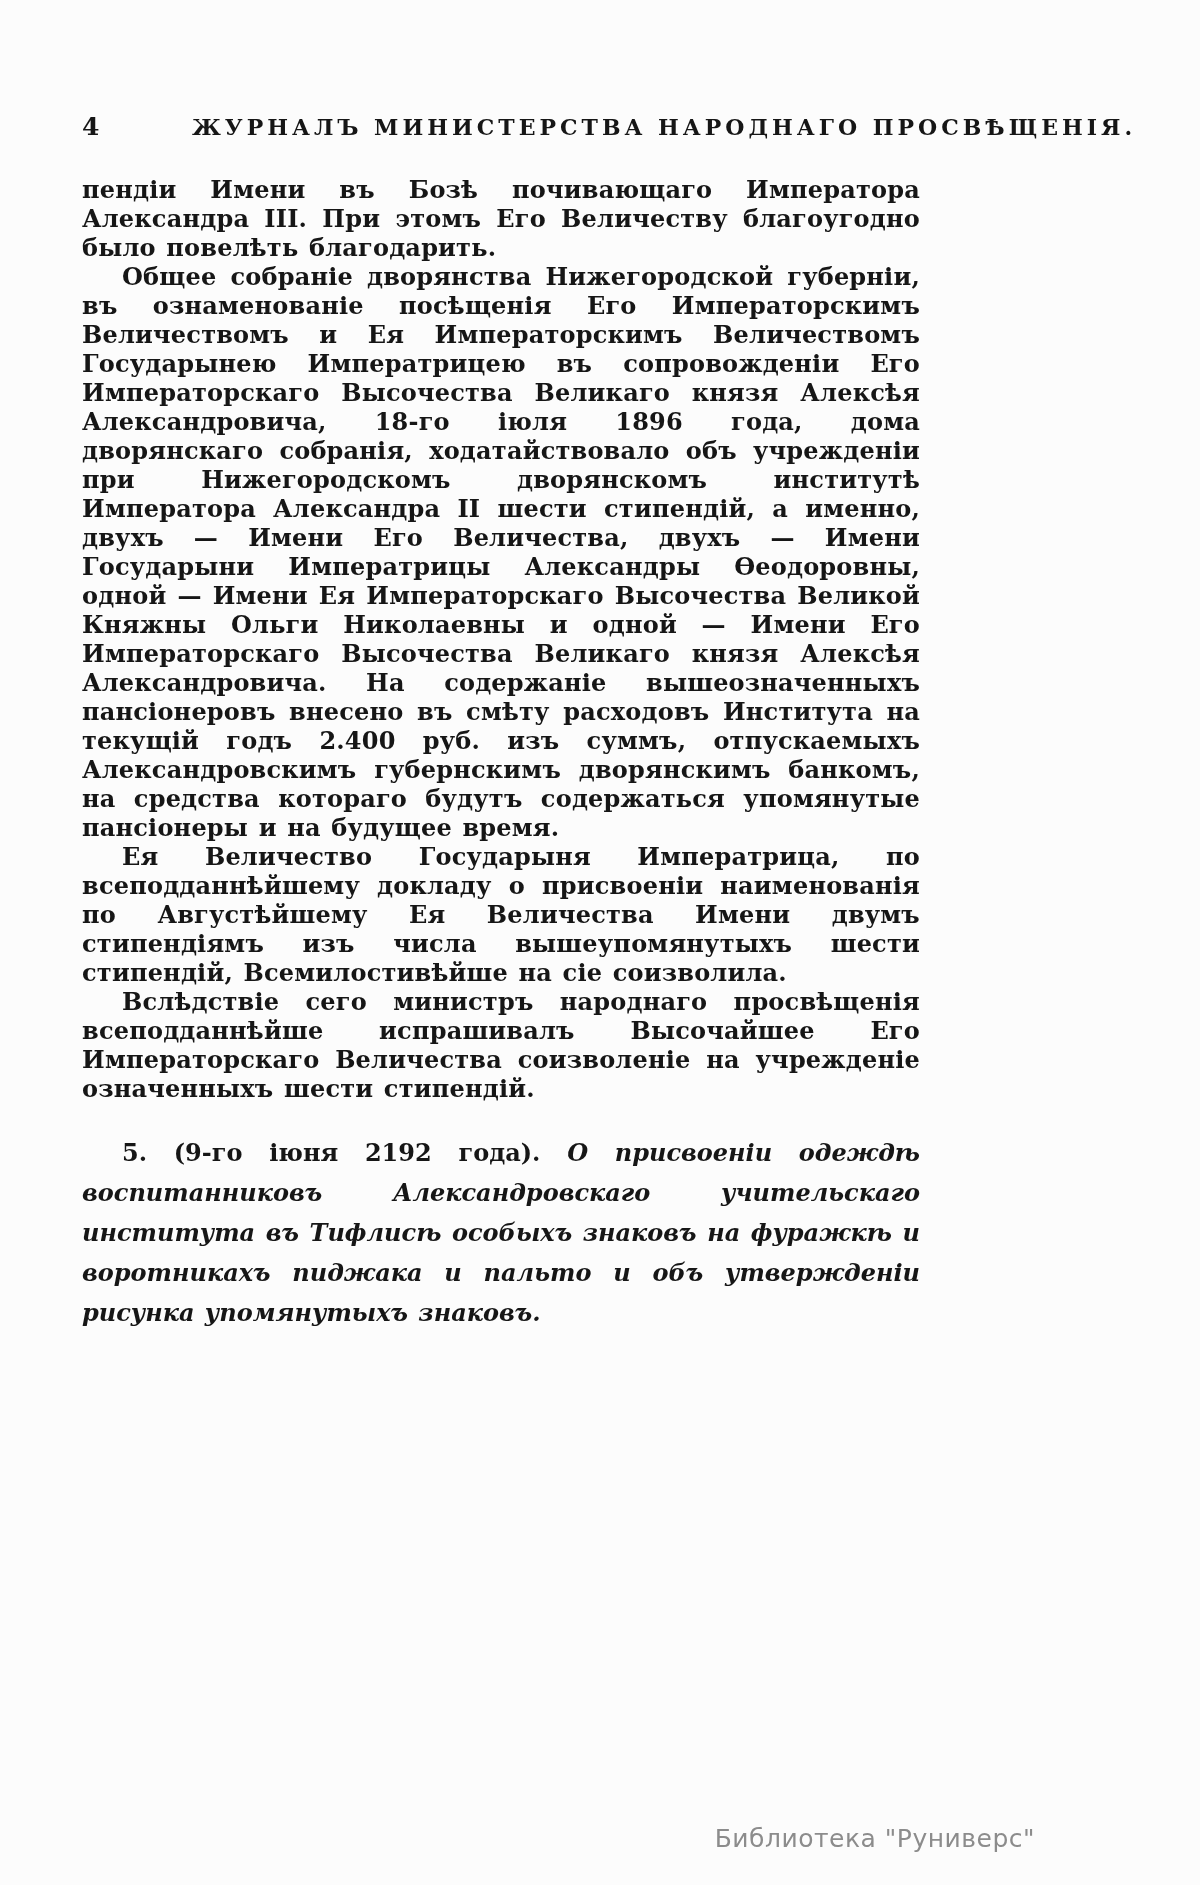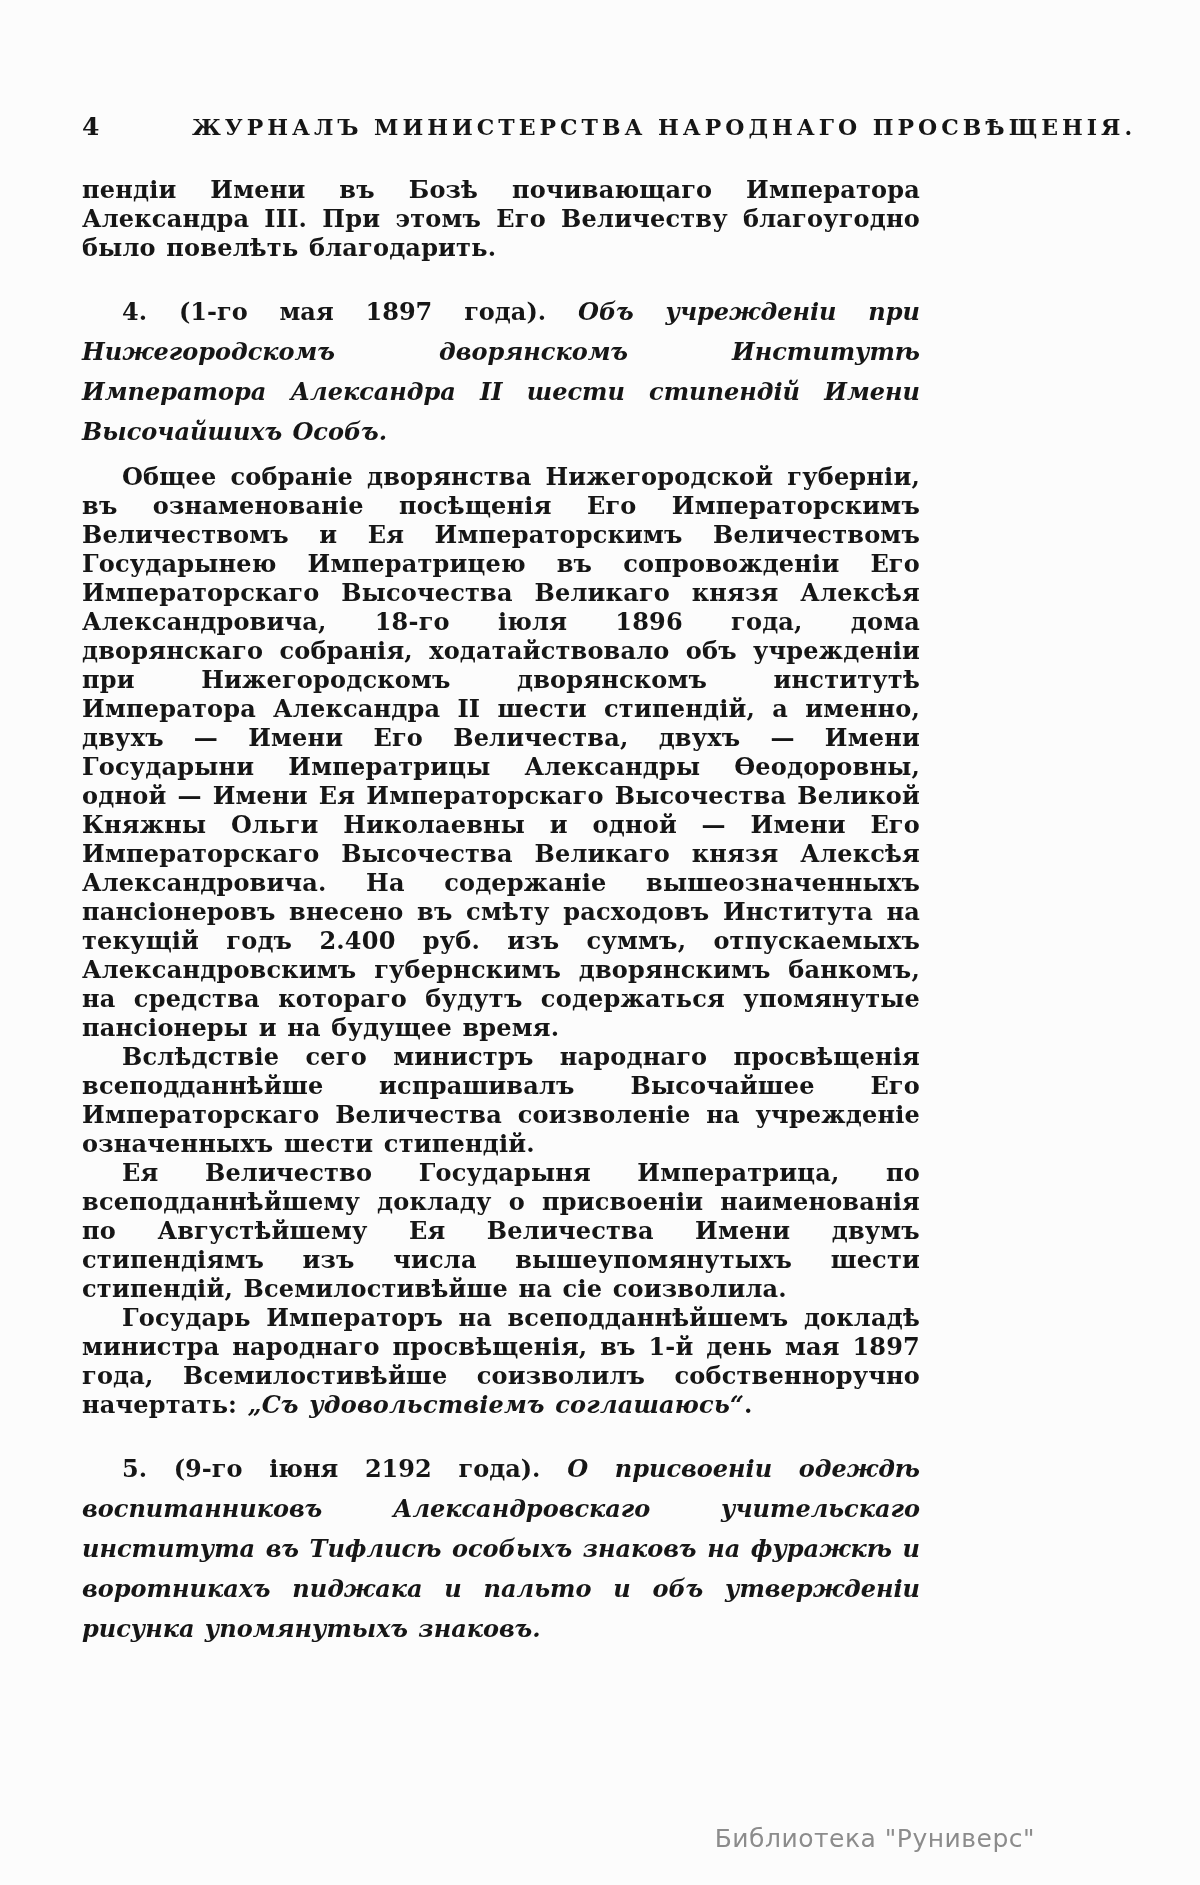--- a/index.html
+++ b/index.html
@@ -82,28 +82,26 @@
 <div class="page">
   <div class="content">
 
     <div class="running-head">
       <div class="page-num">4</div>
       <div class="journal-title">ЖУРНАЛЪ МИНИСТЕРСТВА НАРОДНАГО ПРОСВѢЩЕНІЯ.</div>
     </div>
 
     <p class="body-par no-indent"><span>пендіи Имени въ Бозѣ почивающаго Императора Александра III. При этомъ Его Величеству благоугодно было повелѣть благодарить.</span></p>
 
-    <p class="entry-heading"><span>4. (1-го мая 1897 года).</span> <span class="it">Объ учрежденіи при Нижегородскомъ дворянскомъ Институтѣ Императора Александра II шести стипендій Имени Высочайшихъ Особъ.</span></p>
 
     <p class="body-par indent"><span>Общее собраніе дворянства Нижегородской губерніи, въ ознаменованіе посѣщенія Его Императорскимъ Величествомъ и Ея Императорскимъ Величествомъ Государынею Императрицею въ сопровожденіи Его Императорскаго Высочества Великаго князя Алексѣя Александровича, 18-го іюля 1896 года, дома дворянскаго собранія, ходатайствовало объ учрежденіи при Нижегородскомъ дворянскомъ институтѣ Императора Александра II шести стипендій, а именно, двухъ — Имени Его Величества, двухъ — Имени Государыни Императрицы Александры Ѳеодоровны, одной — Имени Ея Императорскаго Высочества Великой Княжны Ольги Николаевны и одной — Имени Его Императорскаго Высочества Великаго князя Алексѣя Александровича. На содержаніе вышеозначенныхъ пансіонеровъ внесено въ смѣту расходовъ Института на текущій годъ 2.400 руб. изъ суммъ, отпускаемыхъ Александровскимъ губернскимъ дворянскимъ банкомъ, на средства котораго будутъ содержаться упомянутые пансіонеры и на будущее время.</span></p>
 
+    <p class="body-par indent"><span>Ея Величество Государыня Императрица, по всеподданнѣйшему докладу о присвоеніи наименованія по Августѣйшему Ея Величества Имени двумъ стипендіямъ изъ числа вышеупомянутыхъ шести стипендій, Всемилостивѣйше на сіе соизволила.</span></p>
+
     <p class="body-par indent"><span>Вслѣдствіе сего министръ народнаго просвѣщенія всеподданнѣйше испрашивалъ Высочайшее Его Императорскаго Величества соизволеніе на учрежденіе означенныхъ шести стипендій.</span></p>
 
-    <p class="body-par indent"><span>Ея Величество Государыня Императрица, по всеподданнѣйшему докладу о присвоеніи наименованія по Августѣйшему Ея Величества Имени двумъ стипендіямъ изъ числа вышеупомянутыхъ шести стипендій, Всемилостивѣйше на сіе соизволила.</span></p>
-
-    <p class="body-par indent"><span>Государь Императоръ на всеподданнѣйшемъ докладѣ министра народнаго просвѣщенія, въ 1-й день мая 1897 года, Всемилостивѣйше соизволилъ собственноручно начертать:</span> <span class="it">„Съ удовольствіемъ соглашаюсь“</span><span>.</span></p>
 
     <p class="entry-heading"><span>5. (9-го іюня 2192 года).</span> <span class="it">О присвоеніи одеждѣ воспитанниковъ Александровскаго учительскаго института въ Тифлисѣ особыхъ знаковъ на фуражкѣ и воротникахъ пиджака и пальто и объ утвержденіи рисунка упомянутыхъ знаковъ.</span></p>
 
   </div>
 
   <div class="watermark">Библиотека "Руниверс"</div>
 </div>
 
 </body></html>

